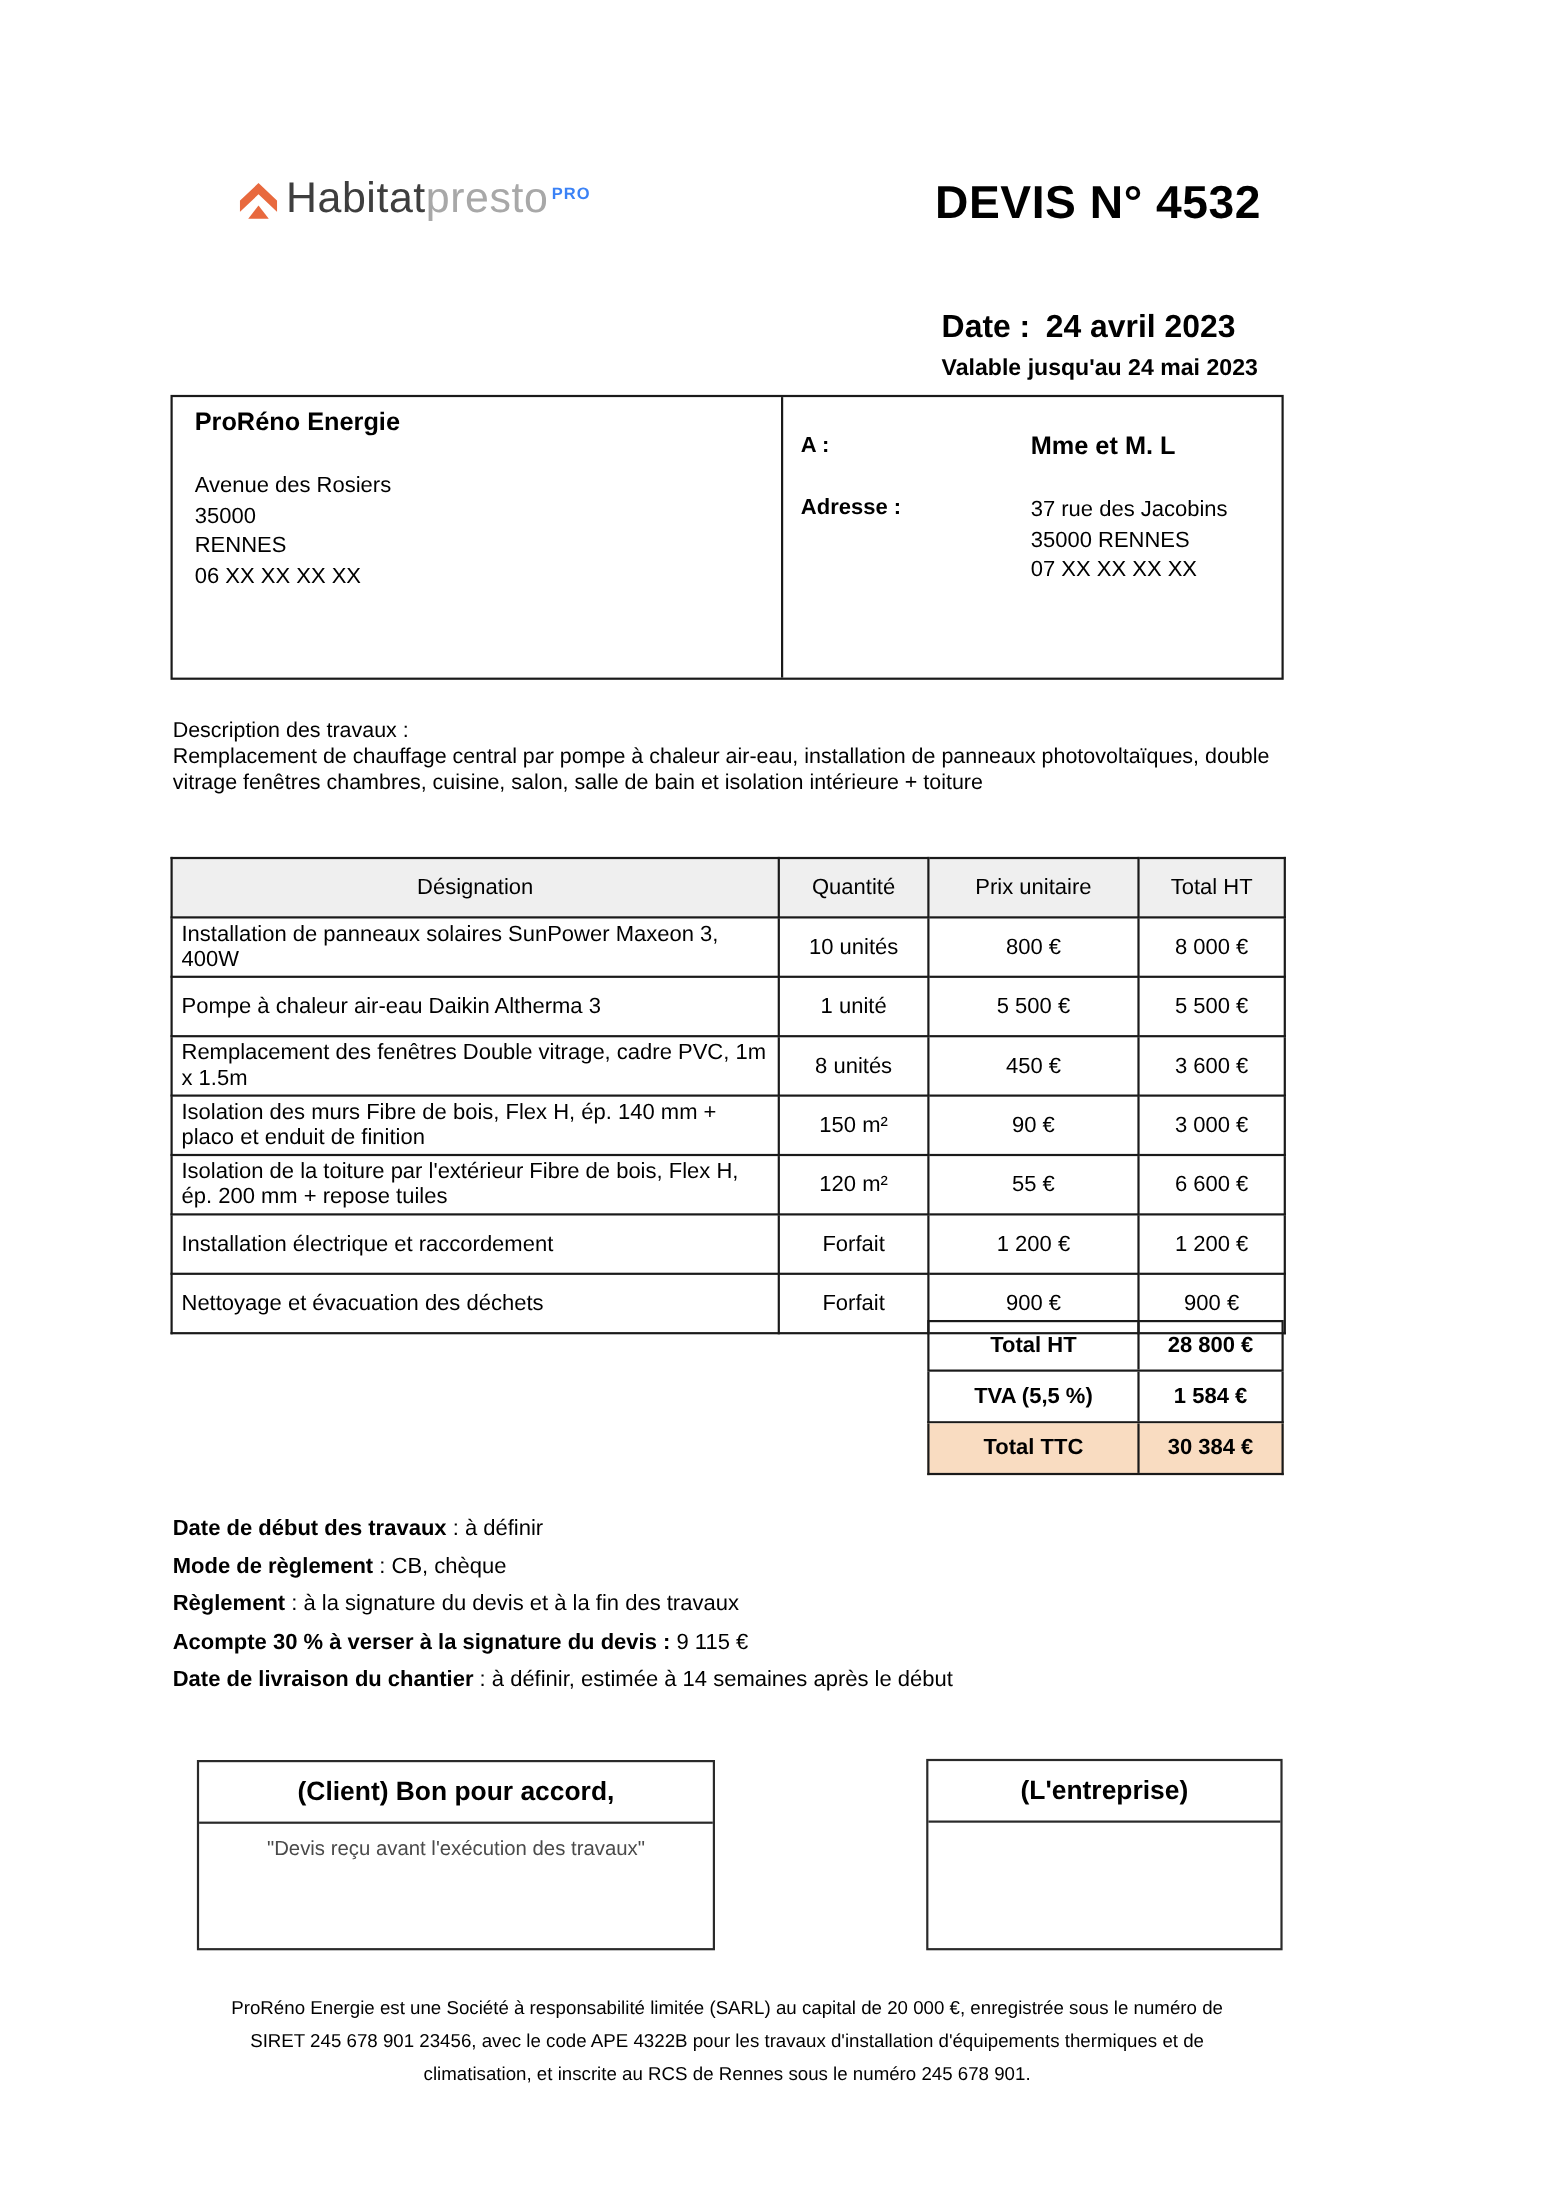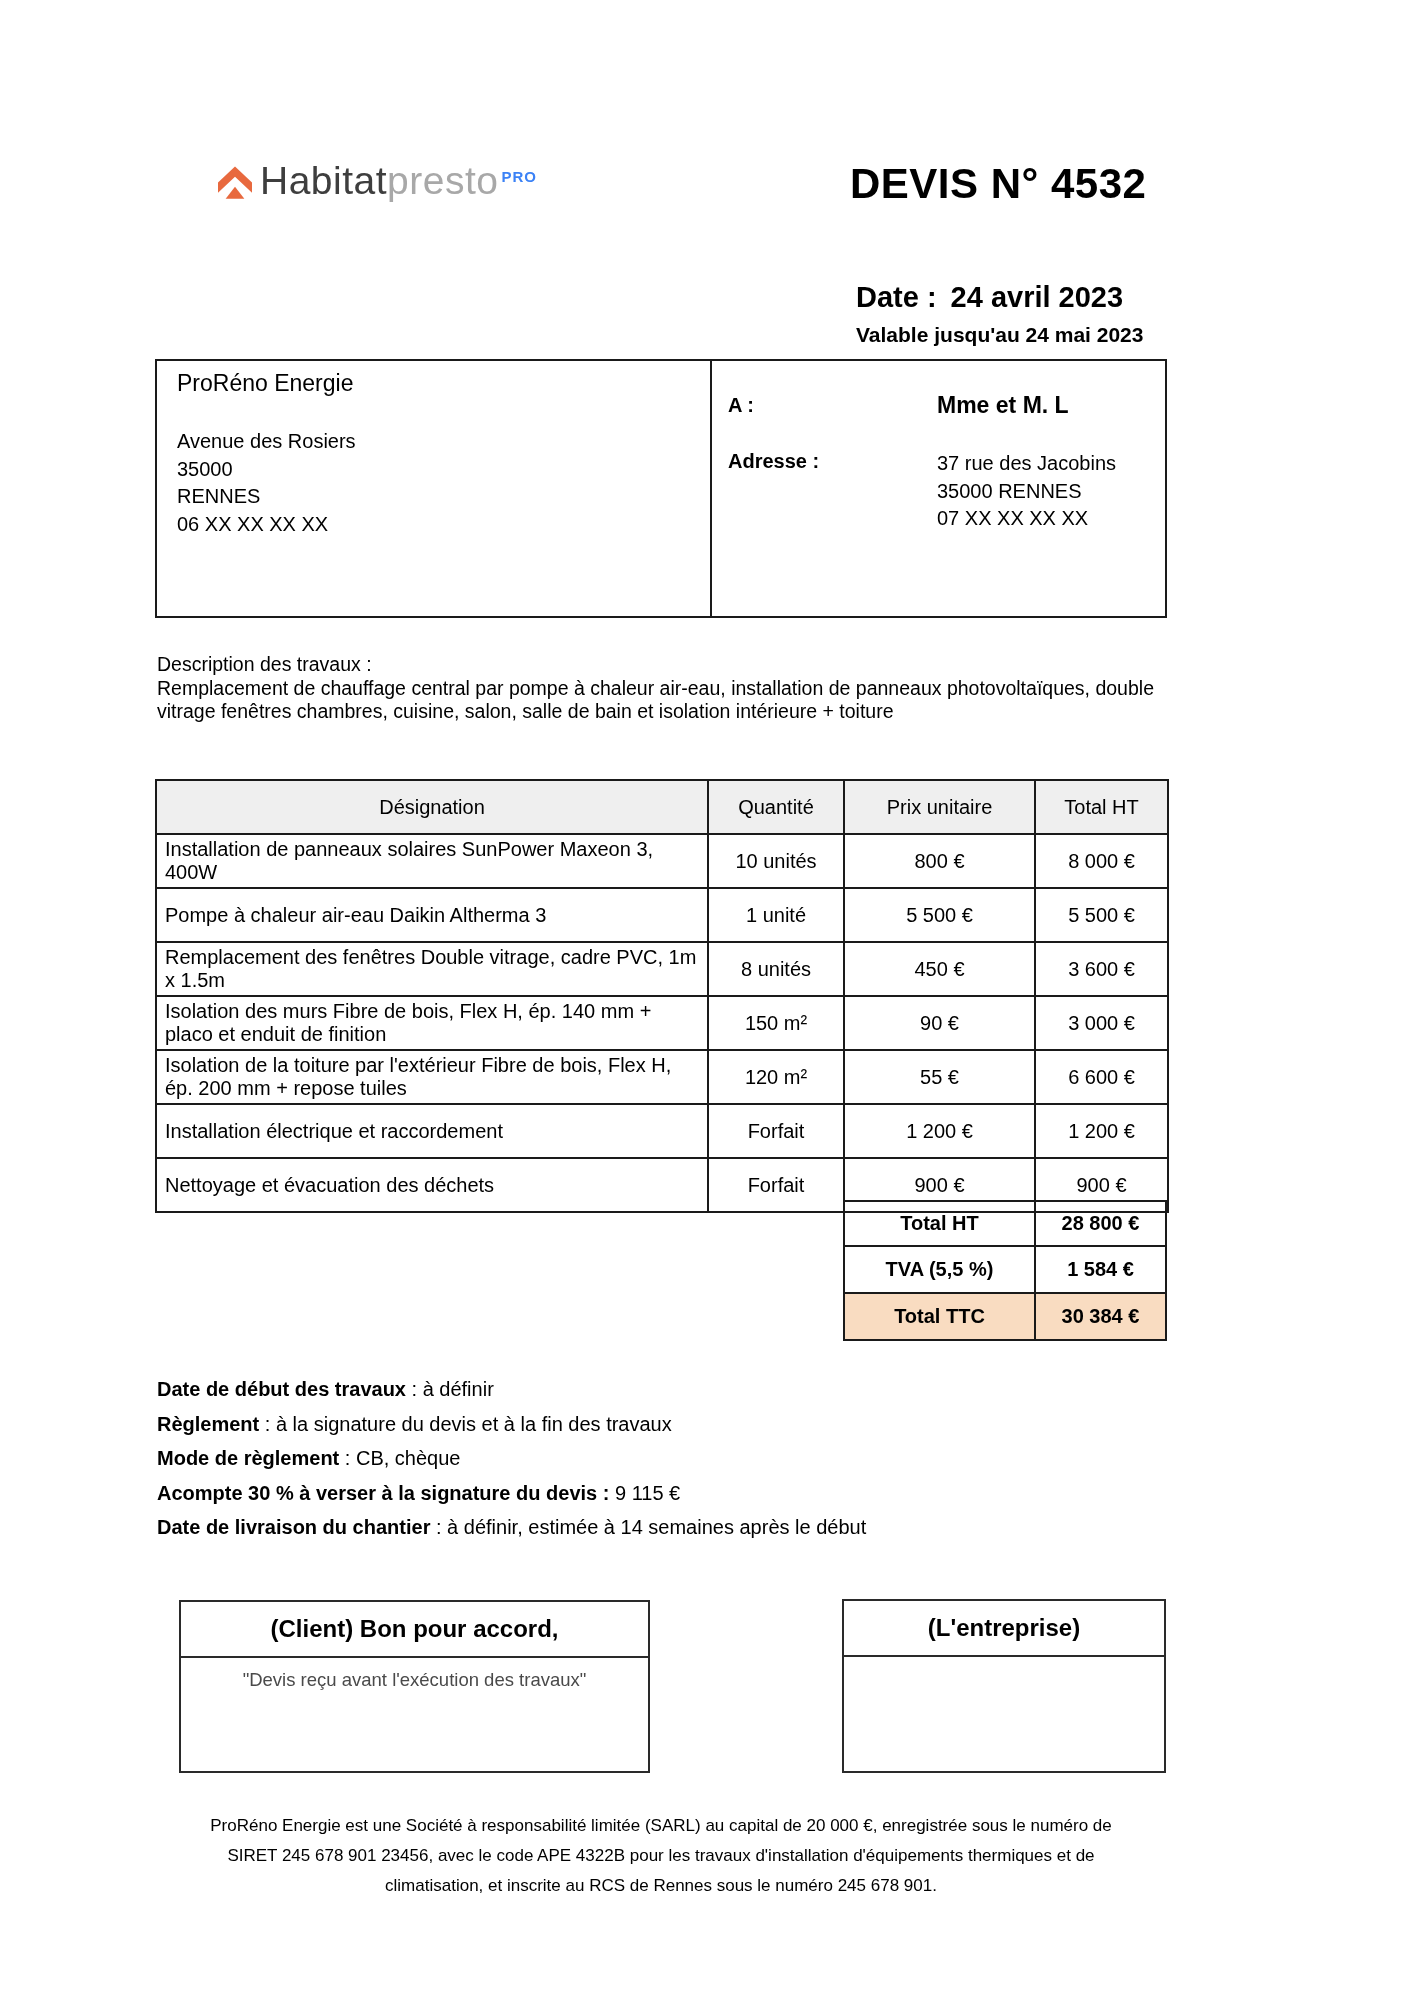--- a/index.html
+++ b/index.html
@@ -16,21 +16,21 @@
   .logo-badge{font-size:15px;font-weight:bold;color:#3b82f6;letter-spacing:1px;margin-left:3px;margin-top:8px;}
   
   .doc-title{position:absolute;left:850px;top:160px;font-size:42px;font-weight:bold;letter-spacing:0.5px;}
   .date-line{position:absolute;left:856px;top:281px;font-size:29px;font-weight:bold;}
   .date-line .date-value{margin-left:14px;}
   .validity{position:absolute;left:856px;top:323px;font-size:21px;font-weight:bold;}
   
   .info-box{position:absolute;left:155px;top:359px;width:1012px;height:259px;
     border:2px solid #1a1a1a;box-sizing:border-box;display:flex;}
   .info-left{width:555px;border-right:2px solid #1a1a1a;box-sizing:border-box;padding:9px 18px 0 20px;}
-  .company-name{font-size:23px;font-weight:normal;margin:0 0 31px 0;}
+  .company-name{font-size:23px;font-weight:bold;margin:0 0 31px 0;}
   .addr{font-size:20px;line-height:27.5px;}
   .info-right{flex:1;padding:33px 0 0 16px;box-sizing:border-box;}
   .info-row{display:flex;}
   .info-label{width:209px;font-weight:bold;font-size:20px;flex-shrink:0;}
   .client-name{font-size:23px;font-weight:bold;margin-top:-2px;}
   .info-row.addr-row{margin-top:31px;}
   
   .description{position:absolute;left:157px;top:653px;width:1045px;font-size:19.5px;line-height:23.5px;}
   
   .items{position:absolute;left:155px;top:779px;width:1012px;border-collapse:collapse;table-layout:fixed;}
@@ -182,22 +182,22 @@
     <div class="tvalue">1 584 €</div>
   </div>
   <div class="trow highlight">
     <div class="tlabel">Total TTC</div>
     <div class="tvalue">30 384 €</div>
   </div>
 </div>
 
 <div class="terms">
   <div class="term-line"><span class="term-label">Date de début des travaux</span><span> : à définir</span></div>
+  <div class="term-line"><span class="term-label">Mode de règlement</span><span> : CB, chèque</span></div>
   <div class="term-line"><span class="term-label">Règlement</span><span> : à la signature du devis et à la fin des travaux</span></div>
-  <div class="term-line"><span class="term-label">Mode de règlement</span><span> : CB, chèque</span></div>
   <div class="term-line"><span class="term-label">Acompte 30 % à verser à la signature du devis :</span><span> 9 115 €</span></div>
   <div class="term-line"><span class="term-label">Date de livraison du chantier</span><span> : à définir, estimée à 14 semaines après le début</span></div>
 </div>
 
 <div class="sig-box sig-client">
   <div class="sig-head">(Client) Bon pour accord,</div>
   <div class="sig-note">"Devis reçu avant l'exécution des travaux"</div>
 </div>
 <div class="sig-box sig-company">
   <div class="sig-head">(L'entreprise)</div>

